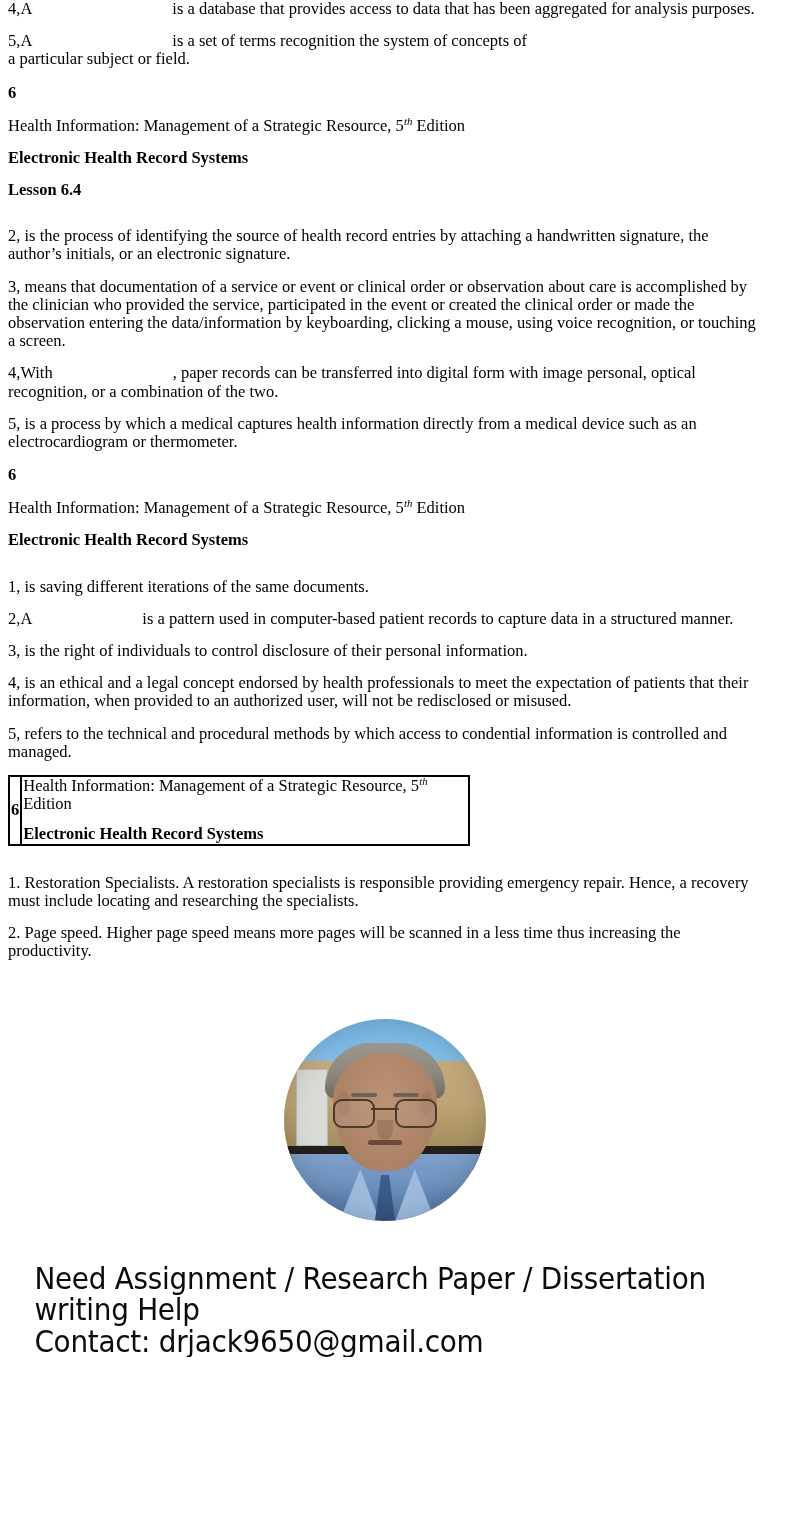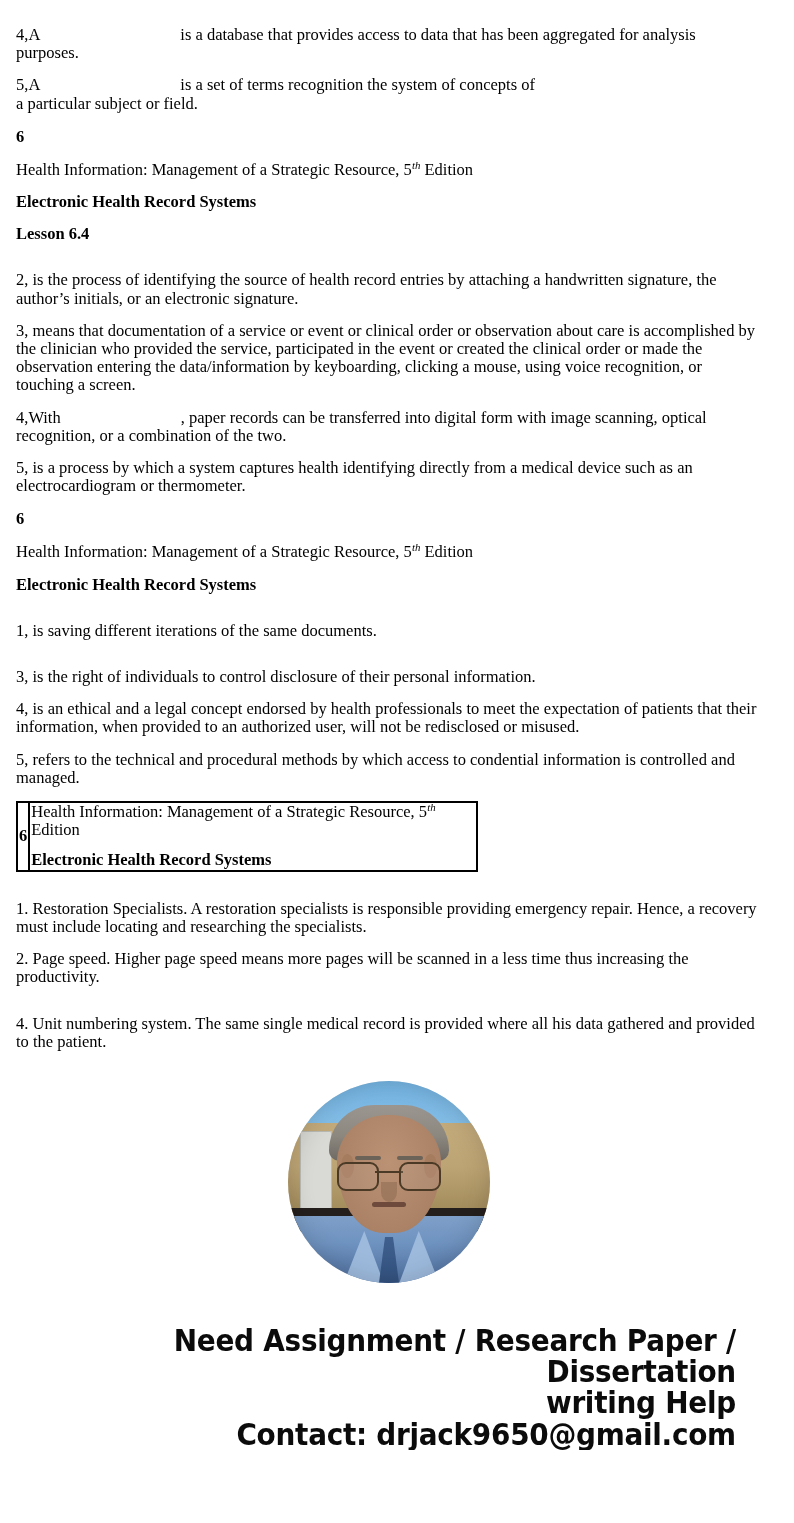--- a/index.html
+++ b/index.html
@@ -9,24 +9,23 @@
   }
   body {
     width: 794px;
     font-family: "Liberation Serif", "DejaVu Serif", serif;
     font-size: 16px;
     color: #000000;
     -webkit-font-smoothing: antialiased;
   }
   .page {
     width: 770px;
-    padding: 0 8px 0 16px;
+    padding: 0 8px 0 8px;
     box-sizing: border-box;
     overflow: hidden;
-    margin-top: 26px;
   }
   p.body-text {
     margin: 0 0 0 0;
     padding: 0;
     font-size: 16.5px;
     line-height: 18.2px;
     text-align: left;
   }
   .para-gap { height: 14px; }
   .blank {
@@ -224,23 +223,23 @@
   }
   .av-shadow {
     position: absolute; left: 0; top: 0; width: 100%; height: 100%;
     box-shadow: inset 0 0 26px rgba(0,0,0,.16);
     border-radius: 50%;
   }
 
   
   .footer {
     margin-top: 38px;
-    text-align: right;
+    text-align: left;
     font-family: "DejaVu Sans", "Liberation Sans", sans-serif;
-    font-weight: bold;
+    font-weight: normal;
     color: #0b0b0b;
     letter-spacing: -0.3px;
   }
   .footer .f1 {
     font-size: 30px;
     line-height: 31px;
     transform: scaleX(0.93);
     transform-origin: center;
   }
   .footer .f2 {
@@ -281,24 +280,24 @@
   <div class="para-gap"></div>
 
   <div class="para-gap"></div>
 
   <p class="body-text">2, is the process of identifying the source of health record entries by attaching a handwritten signature, the author’s initials, or an electronic signature.</p>
   <div class="para-gap"></div>
 
   <p class="body-text">3, means that documentation of a service or event or clinical order or observation about care is accomplished by the clinician who provided the service, participated in the event or created the clinical order or made the observation entering the data/information by keyboarding, clicking a mouse, using voice recognition, or touching a screen.</p>
   <div class="para-gap"></div>
 
-  <p class="body-text"><span>4,With</span><span class="blank-sm"></span><span>, paper records can be transferred into digital form with image scanning, optical recognition, or a combination of the two.</span></p>
-  <div class="para-gap"></div>
-
-  <p class="body-text">5, is a process by which a system captures health identifying directly from a medical device such as an electrocardiogram or thermometer.</p>
+  <p class="body-text"><span>4,With</span><span class="blank-sm"></span><span>, paper records can be transferred into digital form with image personal, optical recognition, or a combination of the two.</span></p>
+  <div class="para-gap"></div>
+
+  <p class="body-text">5, is a process by which a medical captures health information directly from a medical device such as an electrocardiogram or thermometer.</p>
 
   <div class="para-gap"></div>
 
   <h1 class="num-heading">6</h1>
 
   <div class="para-gap"></div>
 
   <p class="booktitle"><span>Health Information: Management of a Strategic Resource, 5</span><sup class="th">th</sup><span> Edition</span></p>
 
   <div class="para-gap"></div>
@@ -306,20 +305,21 @@
   <p class="sect-head">Electronic Health Record Systems</p>
 
   <div class="para-gap"></div>
 
 
   <div class="para-gap"></div>
 
   <p class="body-text">1, is saving different iterations of the same documents.</p>
   <div class="para-gap"></div>
 
+  <p class="body-text"><span>2,A</span><span class="blank-xs"></span><span>is a pattern used in computer-based patient records to capture data in a structured manner.</span></p>
   <div class="para-gap"></div>
 
   <p class="body-text">3, is the right of individuals to control disclosure of their personal information.</p>
   <div class="para-gap"></div>
 
   <p class="body-text">4, is an ethical and a legal concept endorsed by health professionals to meet the expectation of patients that their information, when provided to an authorized user, will not be redisclosed or misused.</p>
   <div class="para-gap"></div>
 
   <p class="body-text">5, refers to the technical and procedural methods by which access to condential information is controlled and managed.</p>
 
@@ -343,21 +343,20 @@
   <div class="para-gap"></div>
 
   <p class="body-text">1. Restoration Specialists. A restoration specialists is responsible providing emergency repair. Hence, a recovery must include locating and researching the specialists.</p>
   <div class="para-gap"></div>
 
   <p class="body-text">2. Page speed. Higher page speed means more pages will be scanned in a less time thus increasing the productivity.</p>
   <div class="para-gap"></div>
 
   <div class="para-gap"></div>
 
-  <p class="body-text">4. Unit numbering system. The same single medical record is provided where all his data gathered and provided to the patient.</p>
 
   <div class="avatar-wrap">
     <div class="avatar">
       <div class="av-sky"></div>
       <div class="av-wall"></div>
       <div class="av-wall-seam"></div>
       <div class="av-dark"></div>
       <div class="av-shirt"></div>
       <div class="av-collar-l"></div>
       <div class="av-collar-r"></div>

